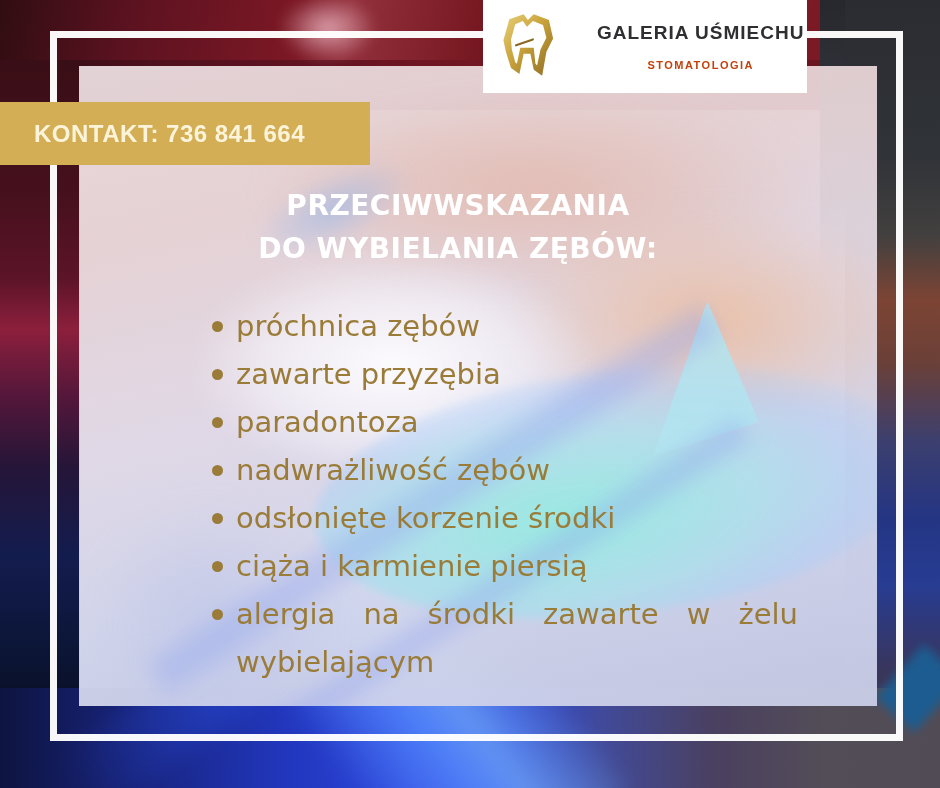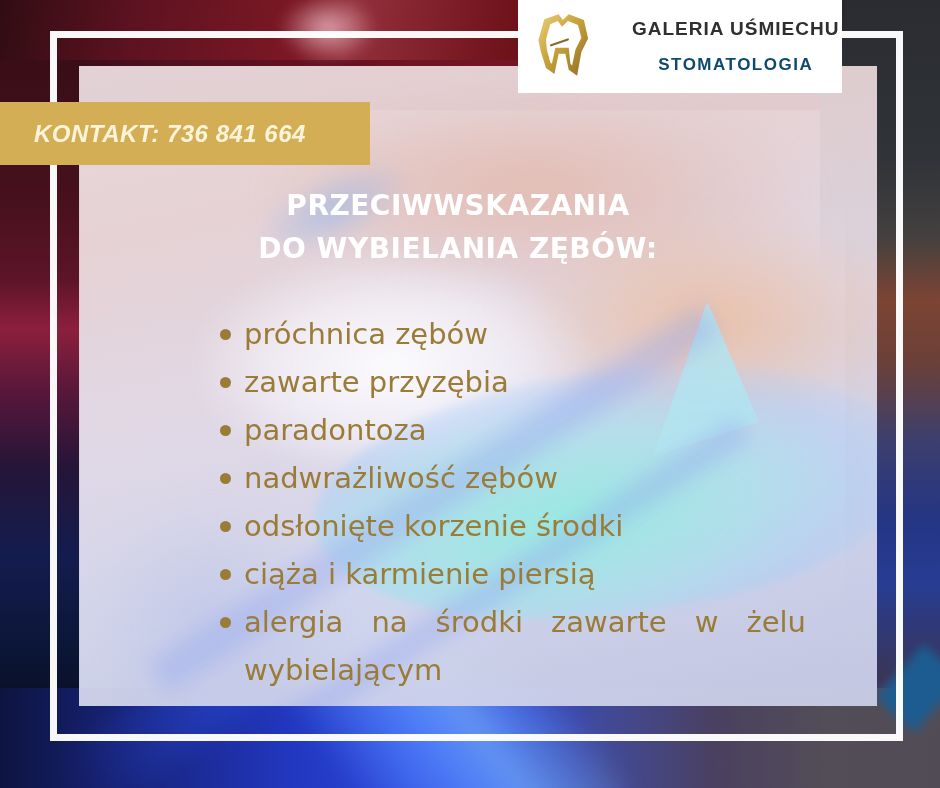--- a/index.html
+++ b/index.html
@@ -53,40 +53,40 @@
     background:rgba(150,170,240,0.4);filter:blur(10px);}
   .glow-streak-b{left:85px;top:520px;width:630px;height:28px;transform:rotate(-33deg);
     background:rgba(140,160,238,0.35);filter:blur(10px);}
 
   
   .frame{left:50px;top:31px;width:853px;height:710px;border:7px solid rgba(255,255,255,0.97);
     box-sizing:border-box;z-index:5;}
 
   
   .contact{left:0;top:102px;width:370px;height:63px;z-index:6;background:#d3ae55;
-    display:flex;align-items:center;padding-left:34px;box-sizing:border-box;font-style:italic;}
+    display:flex;align-items:center;padding-left:34px;box-sizing:border-box;}
   .contact-text{font-family:"Liberation Sans",sans-serif;font-weight:700;font-size:24px;
     letter-spacing:0.5px;color:#fcf4da;}
 
   
-  .logo-card{left:518px;top:0;width:324px;height:93px;z-index:6;background:#ffffff;
+  .logo-card{left:483px;top:0;width:324px;height:93px;z-index:6;background:#ffffff;
     display:flex;align-items:center;padding:6px 10px 6px 12px;box-sizing:border-box;gap:26px;}
   .logo-icon{width:64px;height:74px;flex:0 0 auto;margin-right:12px;}
   .logo-texts{display:flex;flex-direction:column;align-items:center;flex:1;}
   .logo-name{font-family:"Liberation Sans",sans-serif;font-weight:700;font-size:19px;
     letter-spacing:1px;color:#2f2f31;white-space:nowrap;}
-  .logo-sub{font-family:"Liberation Sans",sans-serif;font-weight:700;font-size:17px;
-    letter-spacing:1.5px;color:#0c4a6e;margin-top:15px;white-space:nowrap;}
+  .logo-sub{font-family:"Liberation Sans",sans-serif;font-weight:700;font-size:11px;
+    letter-spacing:1.5px;color:#c2410c;margin-top:15px;white-space:nowrap;}
 
   
   .heading{left:0;top:118px;width:710px;z-index:4;text-align:center;
     font-family:"DejaVu Sans",sans-serif;font-weight:700;font-size:28px;line-height:43px;
     color:#ffffff;letter-spacing:0.5px;}
   .heading span{display:block;margin-left:48px;}
-  .c-list{left:133px;top:236px;width:586px;margin:8px;padding:0;list-style:none;z-index:4;position:absolute;
+  .c-list{left:133px;top:236px;width:586px;margin:0;padding:0;list-style:none;z-index:4;position:absolute;
     font-family:"DejaVu Sans",sans-serif;font-size:29px;line-height:48px;color:#9a7c38;}
   .c-list li{position:relative;padding-left:24px;text-align:justify;}
   .bullet{position:absolute;left:0;top:19px;width:11px;height:11px;border-radius:50%;background:#9a7c38;}
 </style>
 </head>
 <body>
 
 <div class="canvas">
 
   <div class="photo">

